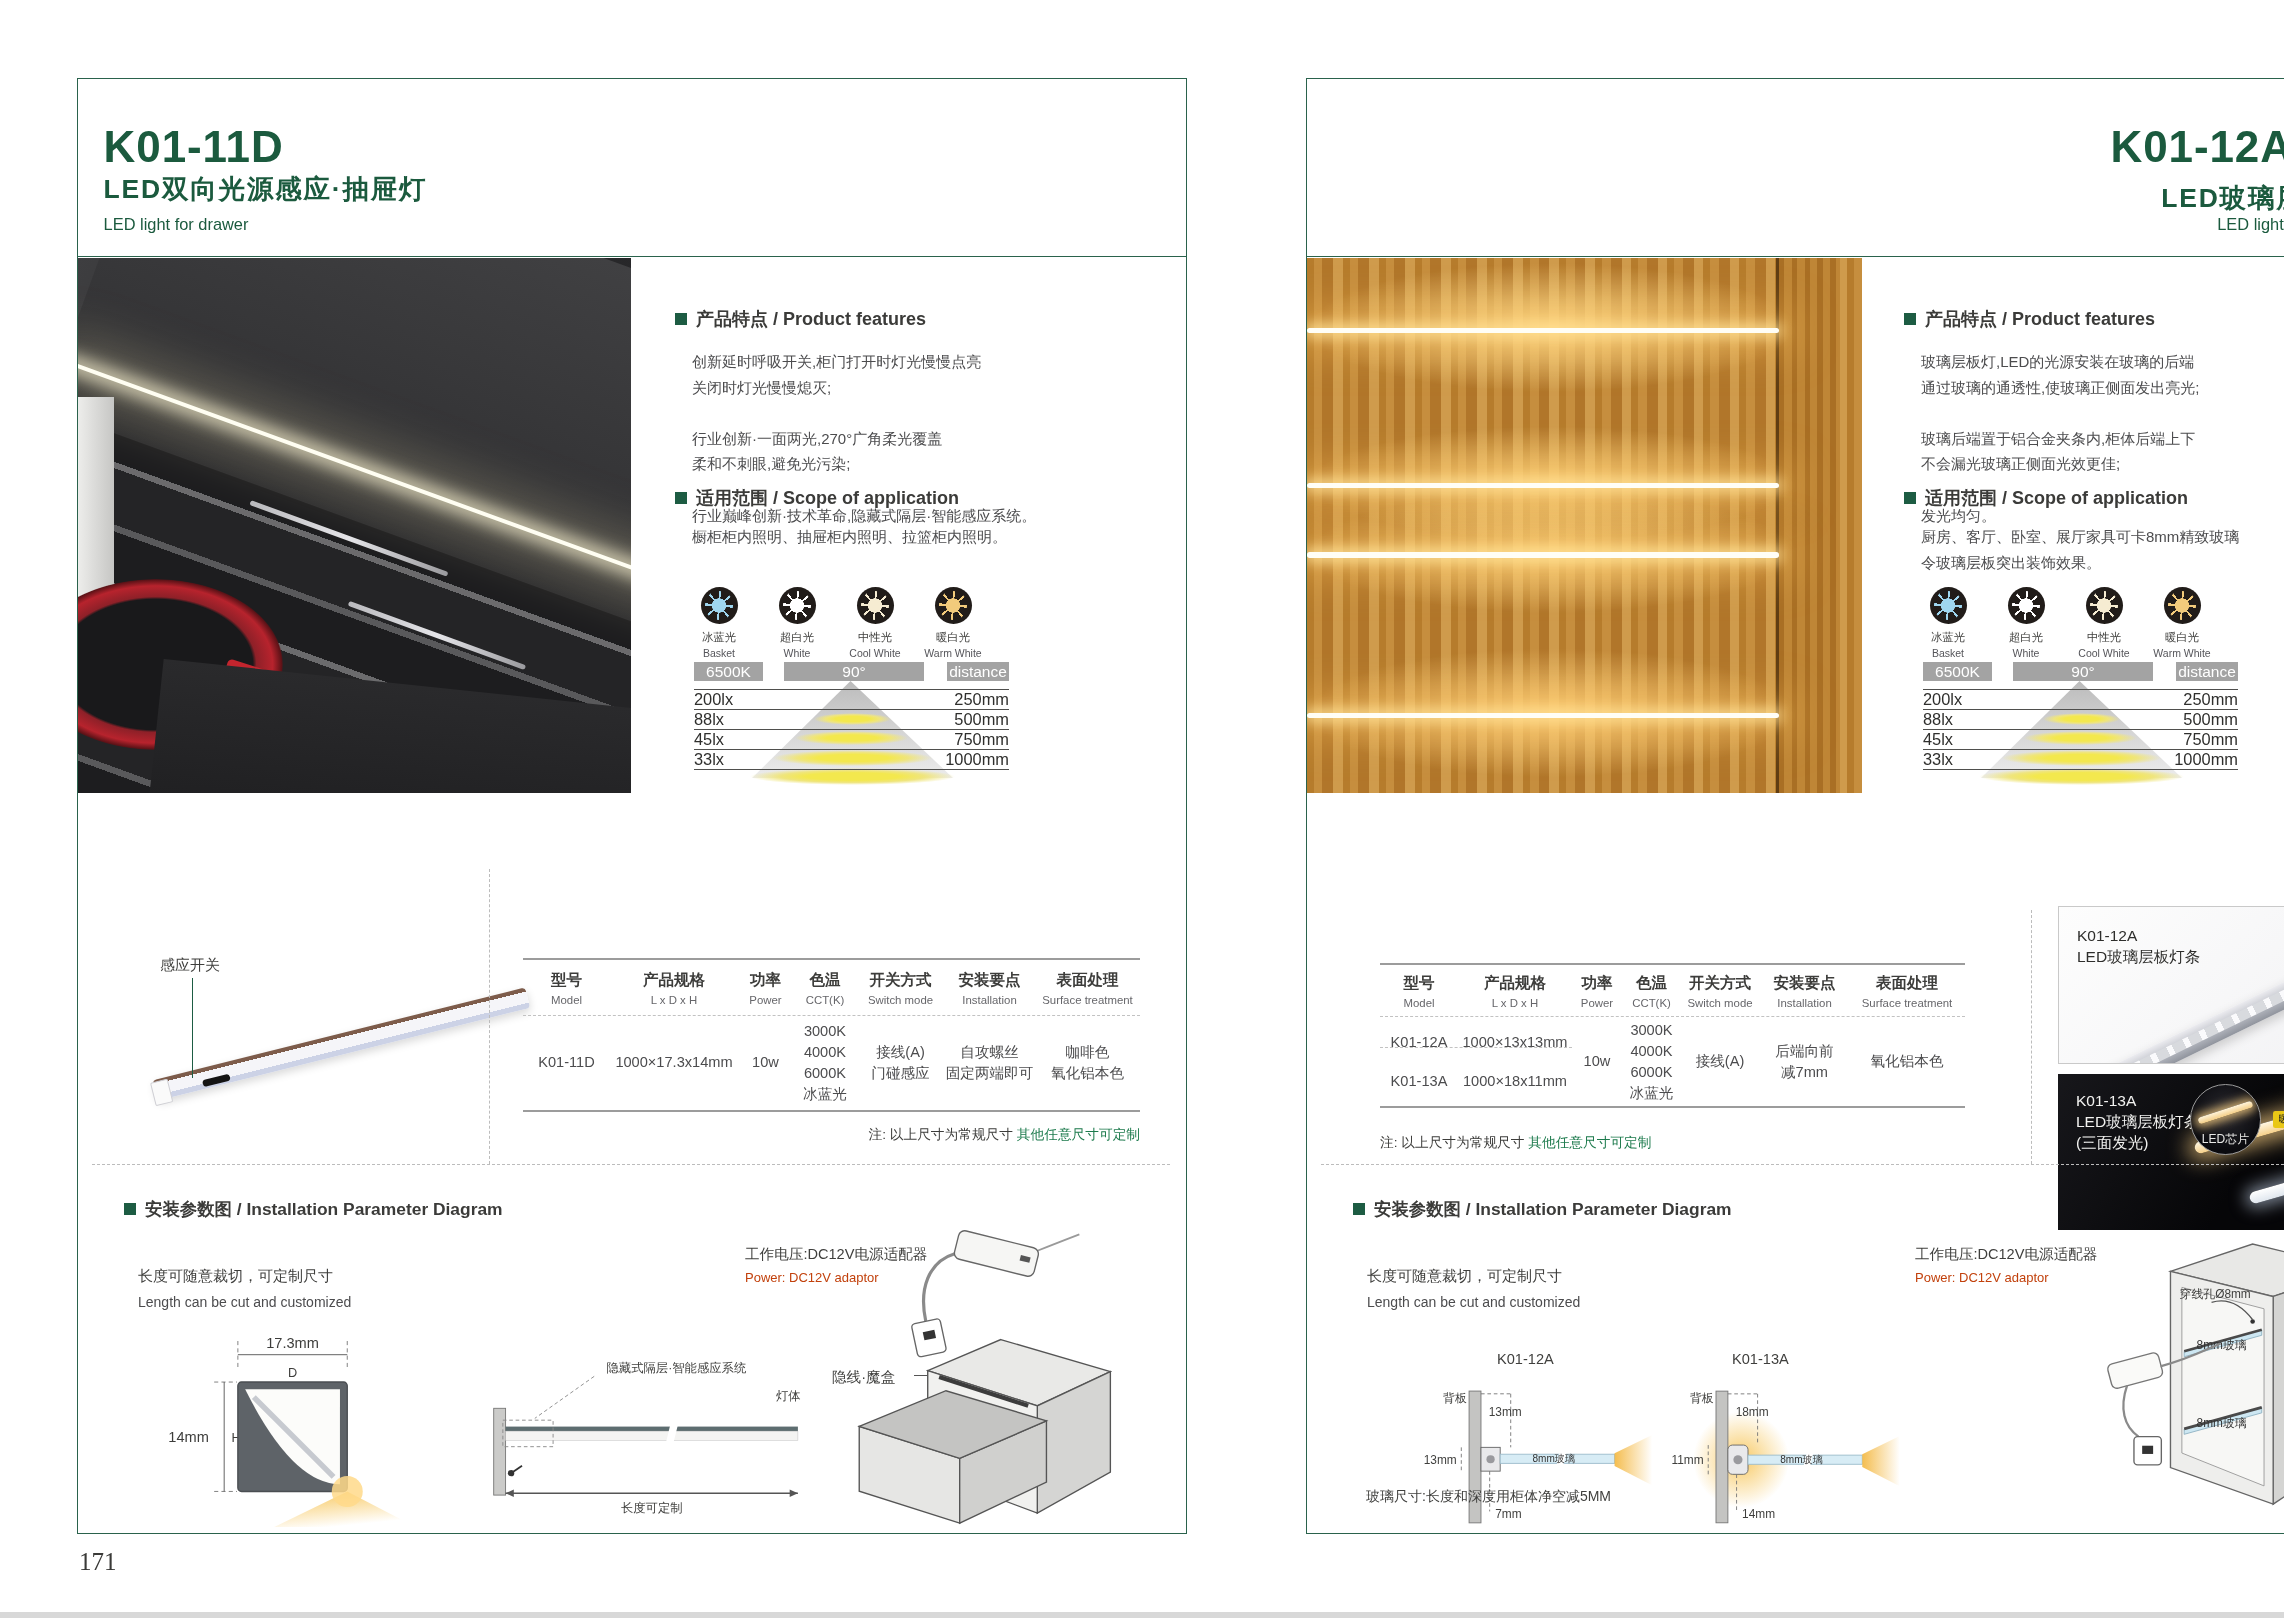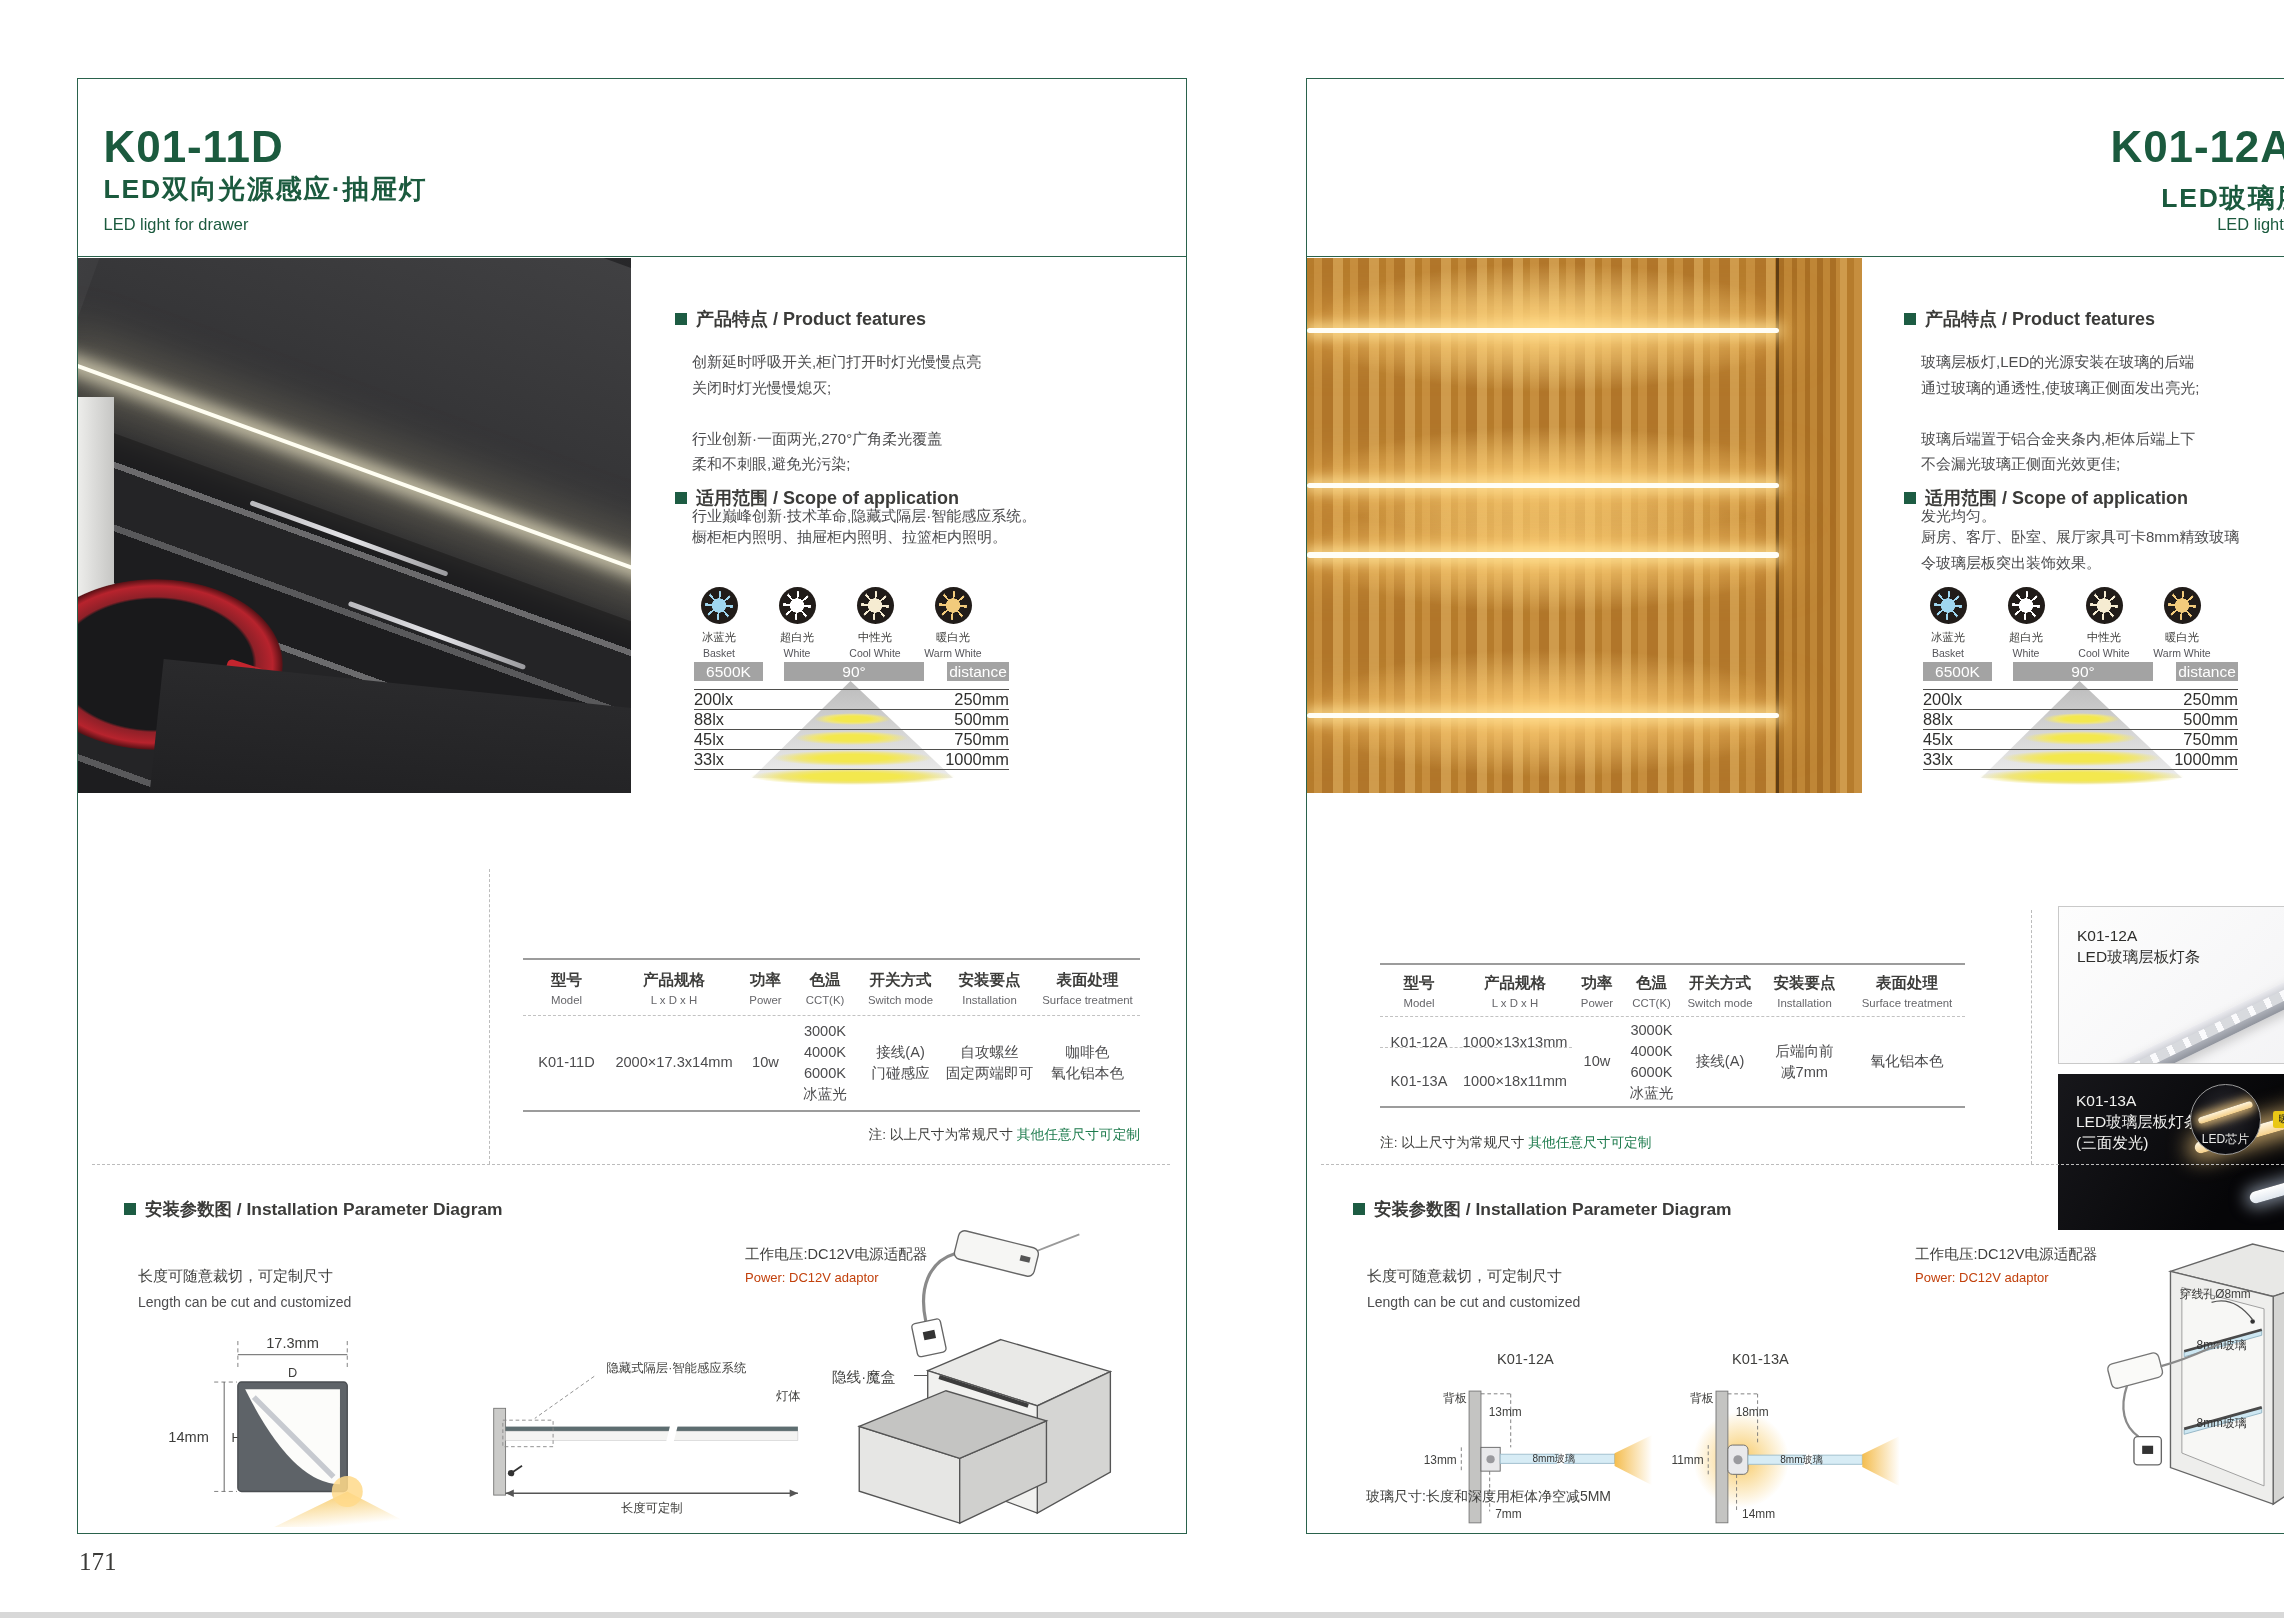--- a/index.html
+++ b/index.html
@@ -197,20 +197,30 @@
         <span>45lx</span>
         <span>750mm</span>
       </div>
       <div class="dc-row">
         <span>33lx</span>
         <span>1000mm</span>
       </div>
     </div>
   </div>
 
+  <div class="abs" style="left:50px;top:850px;width:365px;height:228px;">
+    <div class="abs" style="left:27px;top:151px;width:384px;height:21px;transform:rotate(-14deg);transform-origin:left center;
+         background:linear-gradient(180deg,#7d5c4b 0 4.1px,#f5f5f9 4.1px 15.5px,#ccd2e6 15.5px 21px);border-radius:3.7px;
+         box-shadow:0 3.7px 9px rgba(0,0,0,.15);">
+      <div class="abs" style="left:48px;top:12px;width:28px;height:7.3px;background:#141414;border-radius:3.7px;"></div>
+      <div class="abs" style="left:-2.7px;top:1.8px;width:15.5px;height:22px;background:#fafafa;border:0.9px solid #cfcfd4;border-radius:1.8px;"></div>
+    </div>
+    <div class="abs small-label" style="left:32px;top:26.5px;font-size:15px;">感应开关</div>
+    <div class="abs" style="left:64px;top:49px;width:0;height:100px;border-left:1.4px solid #1d5c43;"></div>
+  </div>
 
   <div class="abs vdash" style="left:411px;top:790px;height:295px;"></div>
 
   <div class="spec-table" style="left:445px;top:879px;width:617px;">
     <div class="st-head" style="grid-template-columns:87px 128px 55px 64px 87px 91px 105px;padding:10px 0 9px;">
       <div class="st-col">
           <div class="st-zh">型号</div>
           <div class="st-en">Model</div>
         </div>
       <div class="st-col">
@@ -233,21 +243,21 @@
           <div class="st-zh">安装要点</div>
           <div class="st-en">Installation</div>
         </div>
       <div class="st-col">
           <div class="st-zh">表面处理</div>
           <div class="st-en">Surface treatment</div>
         </div>
     </div>
     <div class="st-body" style="grid-template-columns:87px 128px 55px 64px 87px 91px 105px;height:94px;">
       <div class="st-cell">K01-11D</div>
-      <div class="st-cell">2000×17.3x14mm</div>
+      <div class="st-cell">1000×17.3x14mm</div>
       <div class="st-cell">10w</div>
       <div class="st-cell">3000K
 4000K
 6000K
 冰蓝光</div>
       <div class="st-cell">接线(A)
 门碰感应</div>
       <div class="st-cell">自攻螺丝
 固定两端即可</div>
       <div class="st-cell">咖啡色

